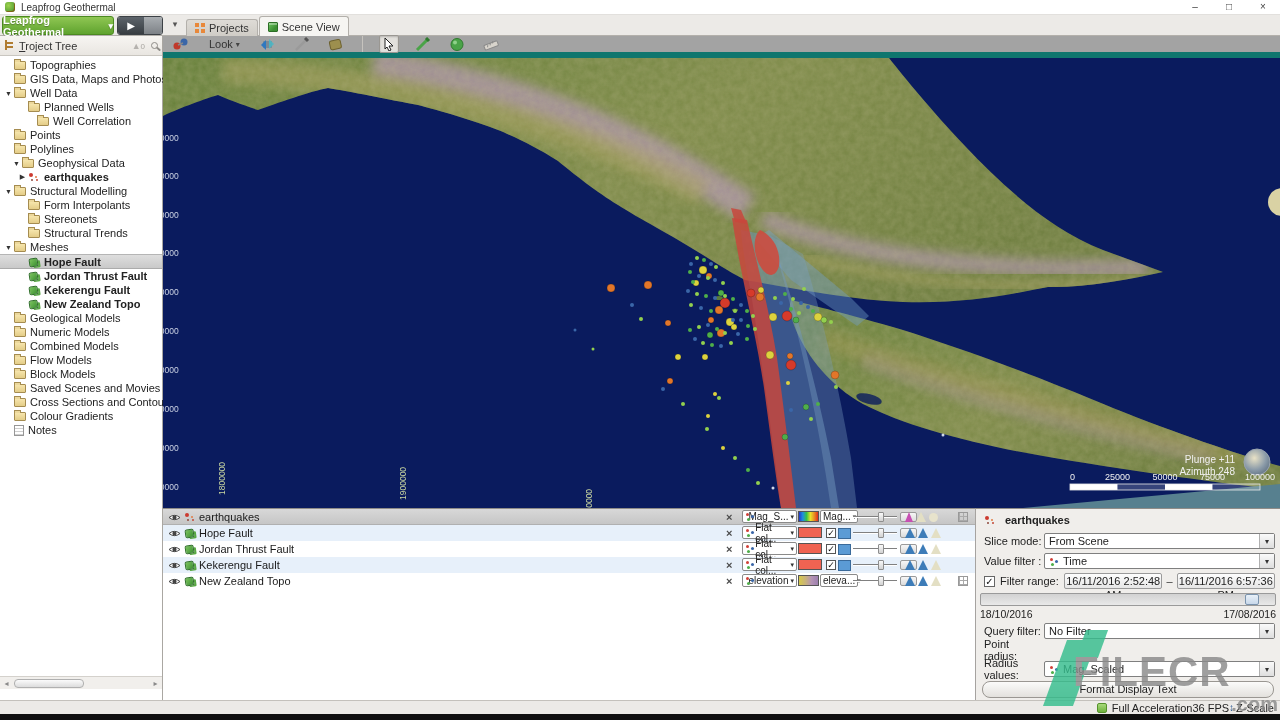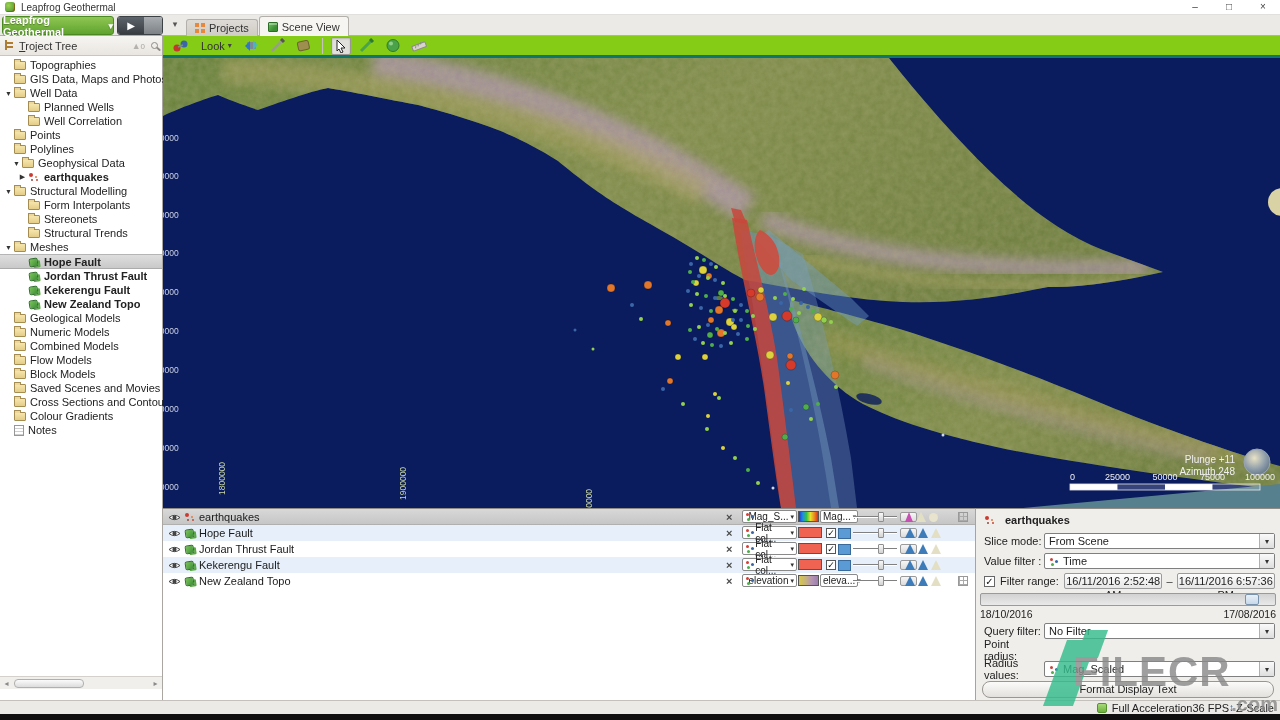--- a/index.html
+++ b/index.html
@@ -87,22 +87,22 @@
   .ic-scatter:before{content:"";position:absolute;left:1px;top:1px;width:3px;height:3px;border-radius:50%;
      background:#d04038;box-shadow:5px 2px 0 #3a66a8,1px 5px 0 #4fae4a;}
   .hscroll{position:absolute;left:0;bottom:11px;width:162px;height:13px;background:#f1efec;
            border-top:1px solid #d4d1cc;display:flex;align-items:center;}
   .harrow{width:13px;text-align:center;font-size:8px;color:#8a8a8a;}
   .hthumb{width:70px;height:9px;margin-left:1px;background:linear-gradient(#fbfbfb,#dcdcdc);
           border:1px solid #b0b0b0;border-radius:4px;}
   .hspacer{flex:1;}
 
   
-  .scene-toolbar{position:absolute;left:163px;top:36px;width:1117px;height:22px;background:#84cc16;
-                 border-bottom:3px solid #0f766e;display:flex;align-items:center;gap:6px;padding-left:8px;}
+  .scene-toolbar{position:absolute;left:163px;top:36px;width:1117px;height:22px;background:#a3a3a3;
+                 border-bottom:6px solid #0f766e;display:flex;align-items:center;gap:14px;padding-left:8px;}
   .stool{width:20px;height:18px;display:flex;align-items:center;justify-content:center;border-radius:2px;}
   .stool.pressed{background:#e2e0dc;border:1px solid #9a9792;box-shadow:inset 0 1px 2px rgba(0,0,0,.2);}
   .look-btn{display:flex;align-items:center;gap:3px;padding:0 4px;height:18px;color:#333;}
   .look-btn .dd{font-size:8px;color:#444;}
   .tsep{width:1px;height:16px;background:#c6c3be;margin:0 2px;}
 
   
   .scene{position:absolute;left:163px;top:58px;width:1117px;height:450px;background:#0a1b5e;}
   .scene svg{display:block;}
   text.sctick{font-family:"Liberation Sans",sans-serif;font-size:9px;fill:#f2f2f2;}
@@ -261,21 +261,21 @@
         <div class="titem" style="padding-left: 3px;">
     <span class="tarrow">▼</span>
     <span class="ticon ic-folder"></span>
     <span class="tlabel">Well Data</span>
   </div>
         <div class="titem" style="padding-left: 17px;">
     <span class="tarrow"></span>
     <span class="ticon ic-folder"></span>
     <span class="tlabel">Planned Wells</span>
   </div>
-        <div class="titem" style="padding-left: 17px;">
+        <div class="titem" style="padding-left: 26px;">
     <span class="tarrow"></span>
     <span class="ticon ic-folder"></span>
     <span class="tlabel">Well Correlation</span>
   </div>
         <div class="titem" style="padding-left: 3px;">
     <span class="tarrow"></span>
     <span class="ticon ic-folder"></span>
     <span class="tlabel">Points</span>
   </div>
         <div class="titem" style="padding-left: 3px;">

